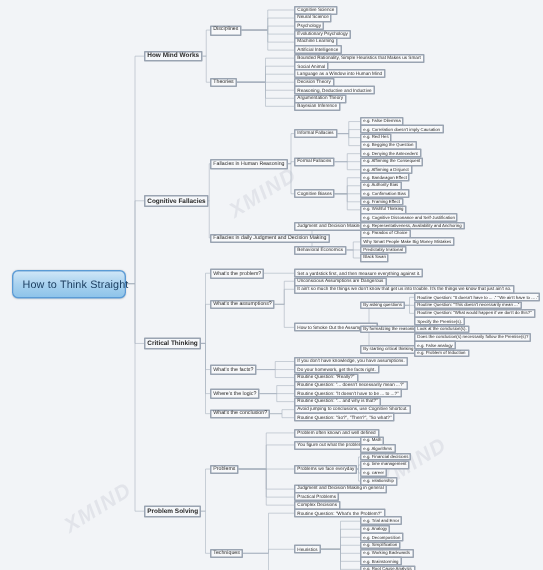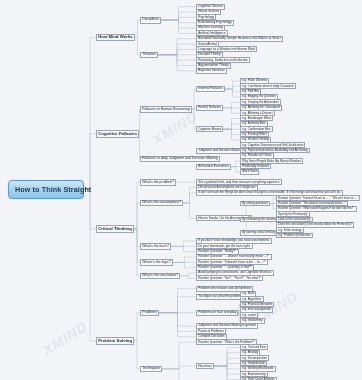--- a/index.html
+++ b/index.html
@@ -30,21 +30,21 @@
     border-radius: 0.5px;
     padding: 0.4px 1.2px;
     transform-origin: left center;
   }
   .root {
     position: absolute;
     background: linear-gradient(to bottom, #cfe6f7 0%, #a9d2ef 50%, #8ec4ea 100%);
     border: 1px solid #5b9bd5;
     border-radius: 4px;
     color: #1a3c5e;
-    font-weight: bold;
+    font-weight: normal;
     font-size: 7.2px;
     letter-spacing: 0.1px;
     padding: 4px 6px;
     text-align: left;
     box-shadow: 0 0 1px rgba(0,0,0,0.25);
     white-space: nowrap;
   }
   .l1 { font-size: 4.3px; font-weight: bold; background:#f5f7fa; }
   .l2 { font-size: 3.5px; background:#f7f8fa; }
   .l3 { font-size: 3.1px; background:#f8f9fb; }

